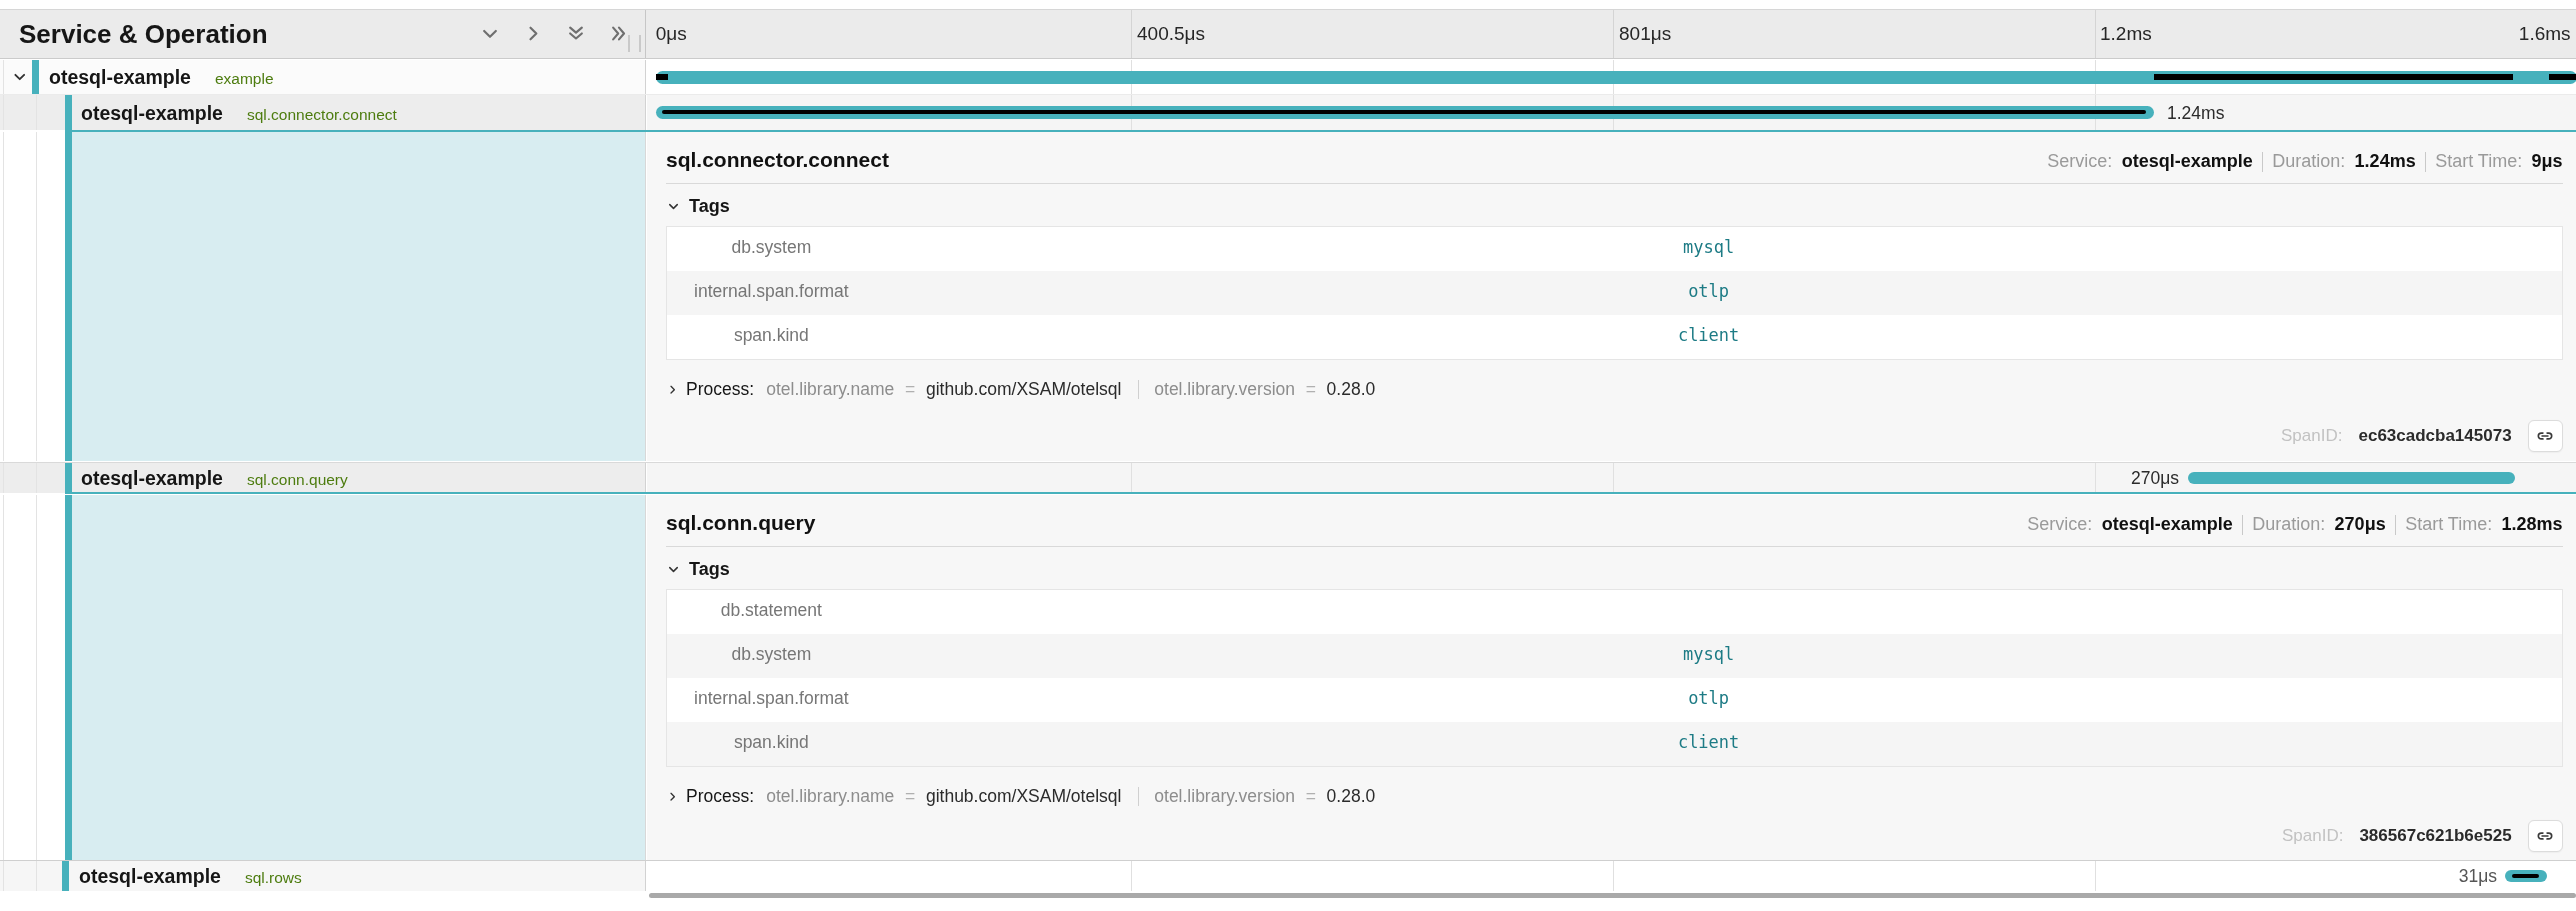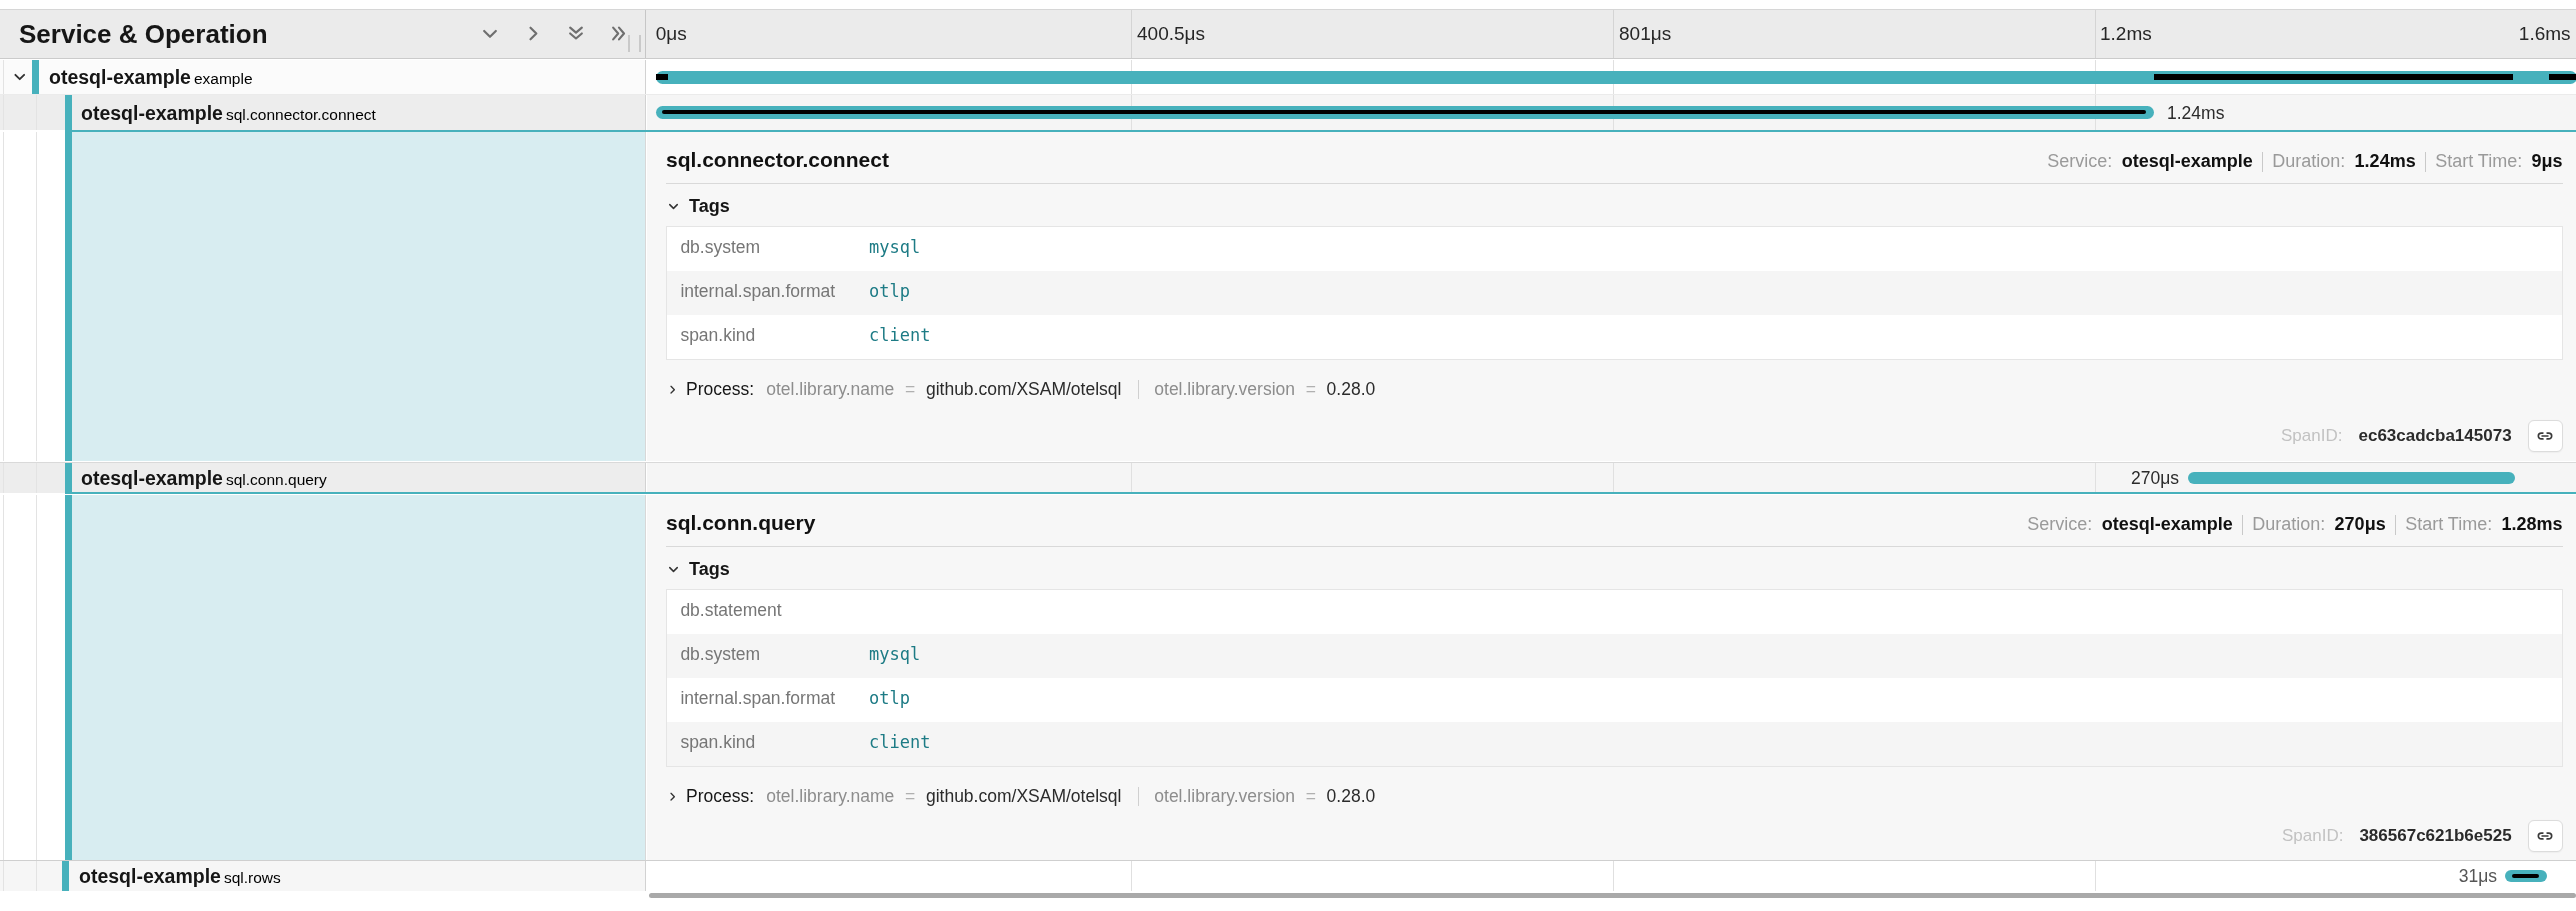--- a/index.html
+++ b/index.html
@@ -24,21 +24,21 @@
   .tick { position:absolute; top:50%; transform:translateY(-50%); font-size:19px; color:#262626; }
   
   .srow { position:absolute; left:0; width:2576px; cursor:pointer; }
   .srow-left { position:absolute; left:0; top:0; width:646px; height:100%; border-right:0.7px solid #d2d2d2; }
   .srow-tl { position:absolute; left:647px; top:0; width:1929px; height:100%; }
   .guide { position:absolute; top:0; bottom:0; width:0.7px; background:#e3e3e3; }
   .g0 { left:3.4px; } .g1 { left:36px; }
   .accent { position:absolute; top:0; bottom:0; width:6.7px; background:#47b1bc; }
   .labels { position:absolute; top:50%; transform:translateY(-50%); white-space:nowrap; }
   .svc { font-size:19.5px; font-weight:700; color:#161616; }
-  .op  { font-size:15.5px; color:#000000; margin-left:0; }
+  .op  { font-size:15.5px; color:#4d7c0f; margin-left:21px; }
   .gridline { position:absolute; top:0; bottom:0; width:0.7px; background:#e0e0e0; }
   .gl1 { left:484px; } .gl2 { left:966px; } .gl3 { left:1448px; }
   .bar { position:absolute; height:12.8px; background:#47b1bc; border-radius:6.7px; }
   .mark { position:absolute; background:#000; height:5.4px; top:3.7px; }
   .bar-stripe { position:absolute; height:4.7px; top:4px; background:#000; border-radius:2px; }
   .bar-label { position:absolute; top:50%; transform:translateY(-50%); font-size:17.5px; color:#2b2b2b; white-space:nowrap; }
   .lbl-right { text-align:right; }
   .row-expanded .srow-left { background:#ededed; }
   .row-expanded .srow-tl { background:#f5f5f5; }
   .row-chevron { position:absolute; left:10.8px; top:50%; transform:translateY(-50%); width:17.5px; height:17.5px; }
@@ -52,21 +52,21 @@
   .d-head { display:flex; justify-content:space-between; align-items:baseline; }
   .d-title { font-size:21px; font-weight:700; color:#111; }
   .d-meta { display:flex; align-items:baseline; gap:9.4px; font-size:18px; white-space:nowrap; }
   .m-lab { color:#9a9a9a; }
   .m-val { color:#111; font-weight:700; }
   .m-sep { width:0.7px; height:20px; background:#c9c9c9; align-self:center; }
   .d-hr { border-top:0.7px solid #d9d9d9; margin-top:10.8px; }
   .tags-head { display:flex; align-items:center; gap:8px; margin-top:12px; cursor:pointer; }
   .tags-head svg { stroke:#333; fill:none; stroke-width:2.4; stroke-linecap:round; stroke-linejoin:round; }
   .tags-title { font-size:18px; font-weight:700; color:#161616; }
-  .tags-table { margin-top:9.4px; margin-right:0; border:0.7px solid #e5e5e5; background:#fff; }
+  .tags-table { margin-top:9.4px; margin-right:0; border:0.7px solid #e5e5e5; background:#fff;text-align:center; }
   .t-row { display:flex; min-height:44px; align-items:flex-start; background:#fff; }
   .t-row.alt { background:#f5f5f5; }
   .t-key { width:202px; flex:0 0 202px; padding:10px 6.7px 0 13.4px; font-size:17.5px; color:#767676; }
   .t-val { flex:1; padding:10px 13.4px 0 0; font-family:"DejaVu Sans Mono","Liberation Mono",monospace; font-size:17px; color:#1d7b85; }
   .proc { display:flex; align-items:center; gap:6.7px; margin-top:19px; font-size:17.5px; cursor:pointer; white-space:nowrap; }
   .proc svg { stroke:#333; fill:none; stroke-width:2.4; stroke-linecap:round; stroke-linejoin:round; }
   .p-lab { font-weight:400; color:#161616; margin-right:5.4px; }
   .p-key { color:#8d8d8d; }
   .p-eq { color:#b0b0b0; margin:0 4px; }
   .p-val { color:#2b2b2b; }

